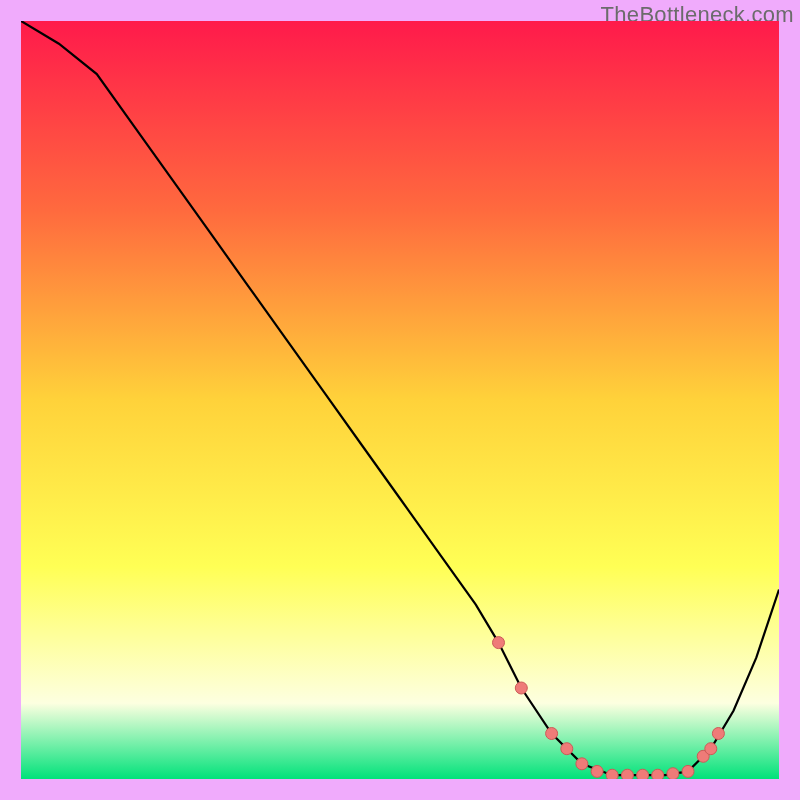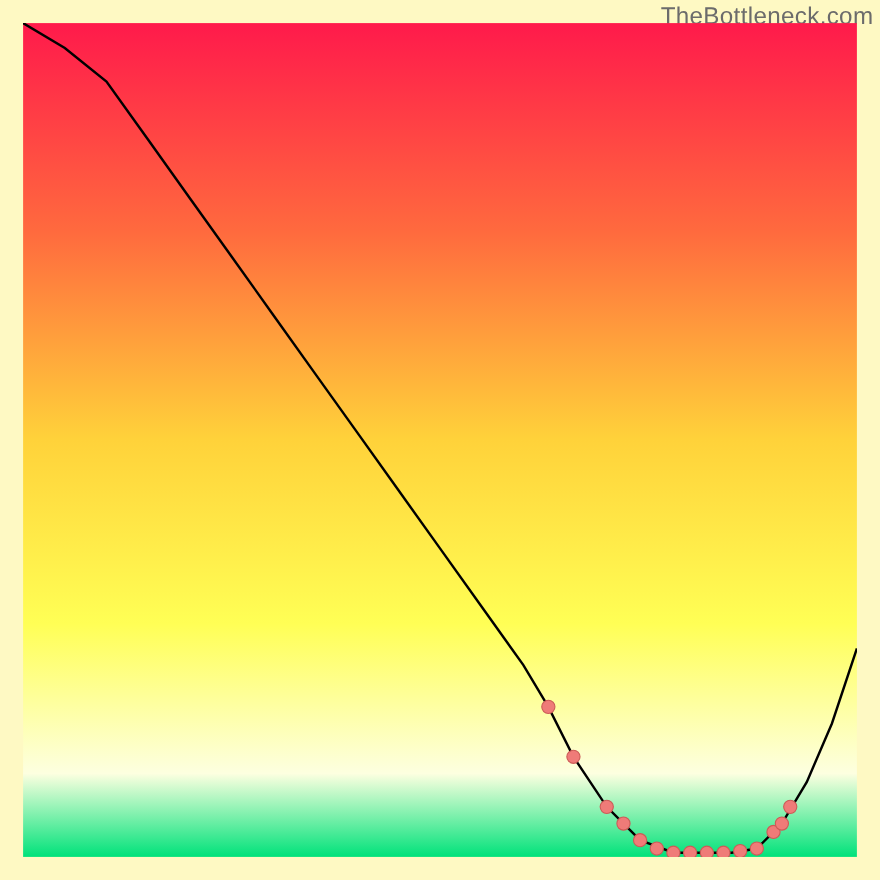--- a/index.html
+++ b/index.html
@@ -7,21 +7,21 @@
     padding: 0;
     width: 800px;
     height: 800px;
     background: #000;
     font-family: Arial, Helvetica, sans-serif;
   }
   .frame {
     position: relative;
     width: 800px;
     height: 800px;
-    background: #fef9c3;
+    background: #f0abfc;
   }
   .watermark {
     position: absolute;
     top: 2px;
     right: 6px;
     color: #6b6b6b;
     font-size: 22px;
     letter-spacing: 0.3px;
     font-weight: 500;
   }

